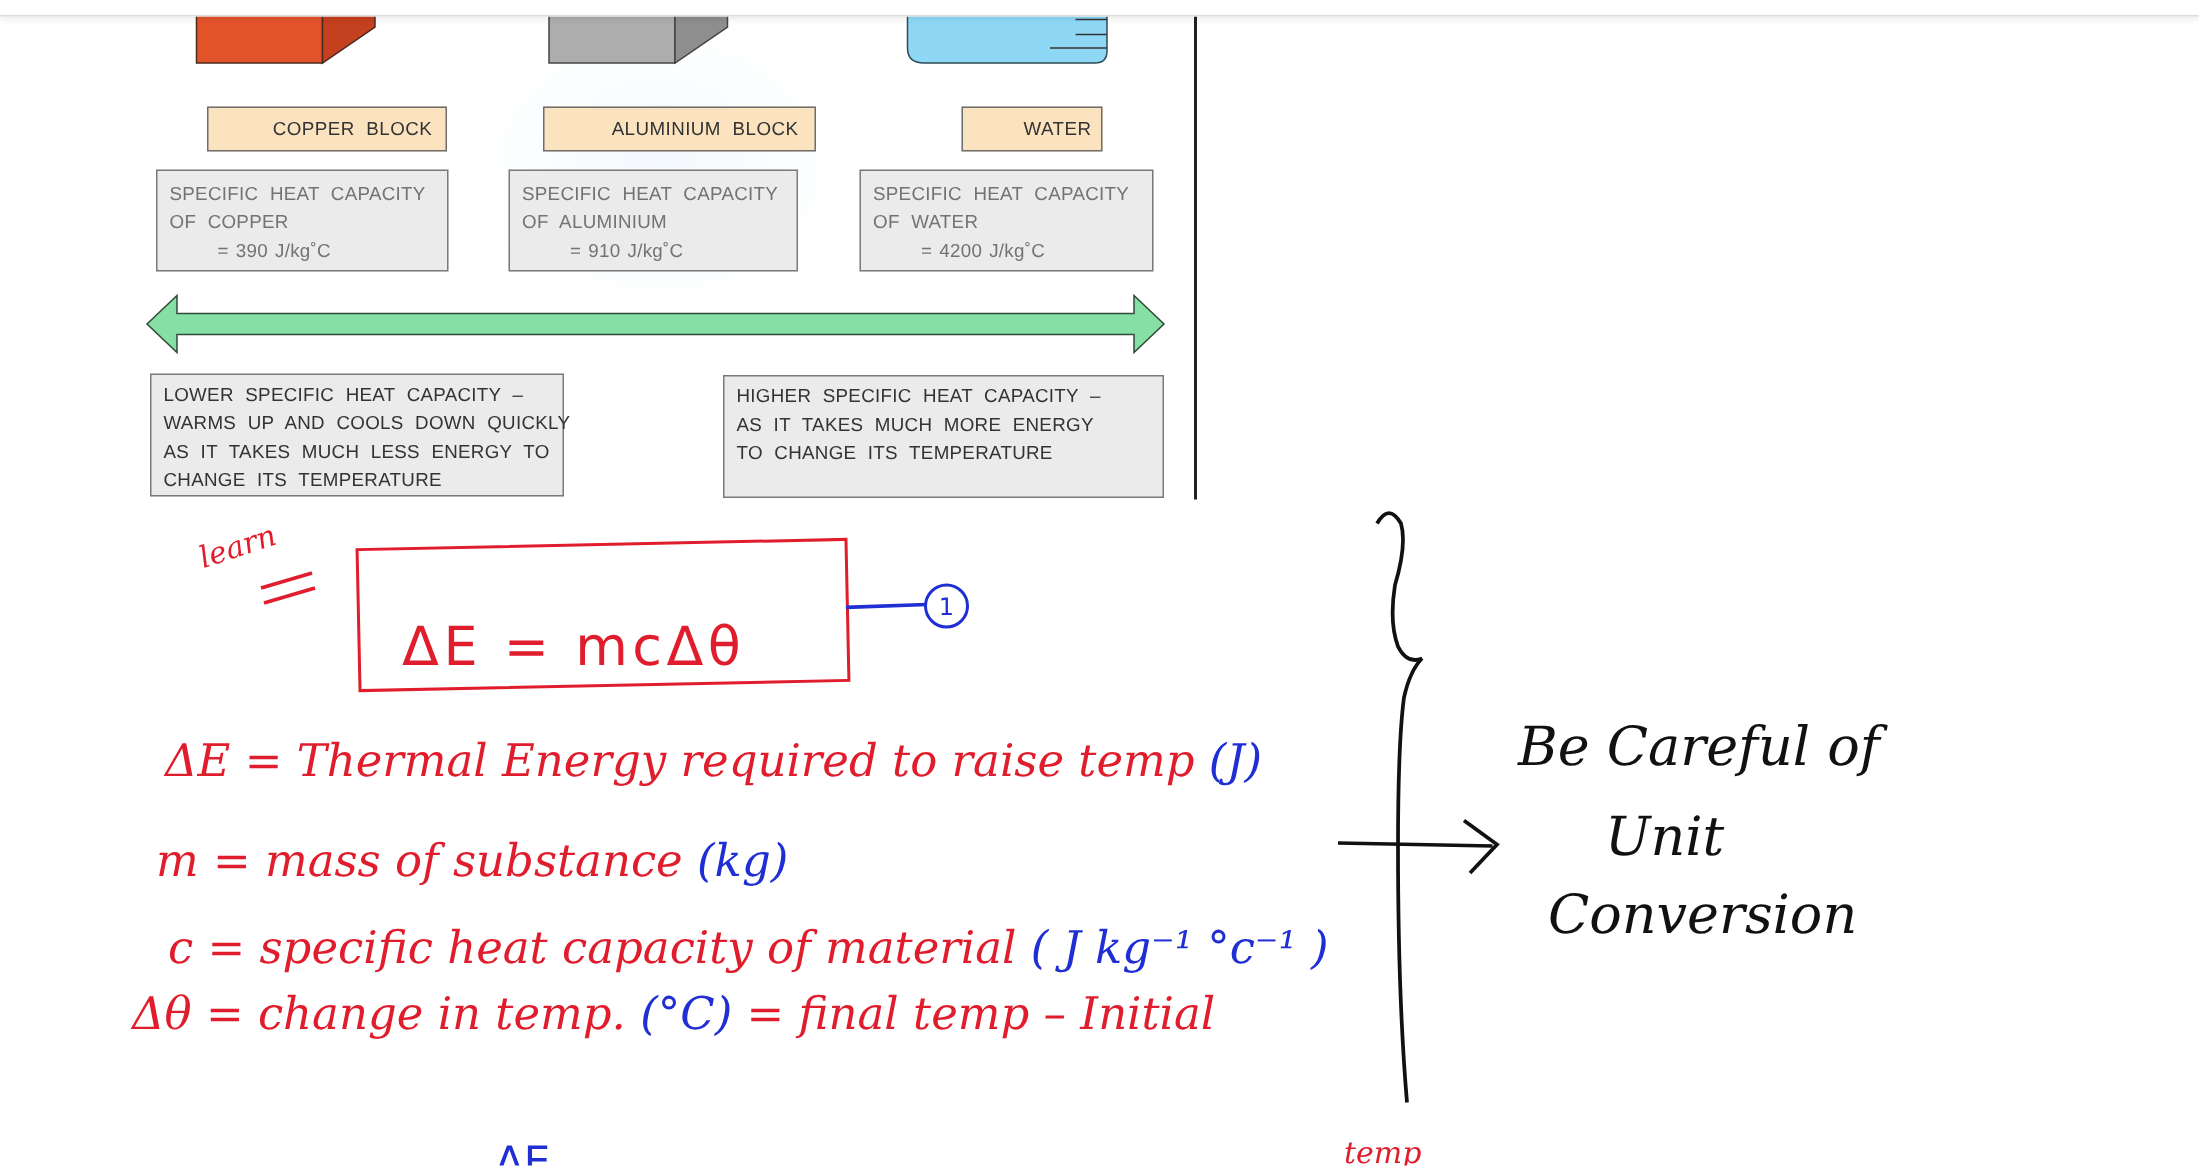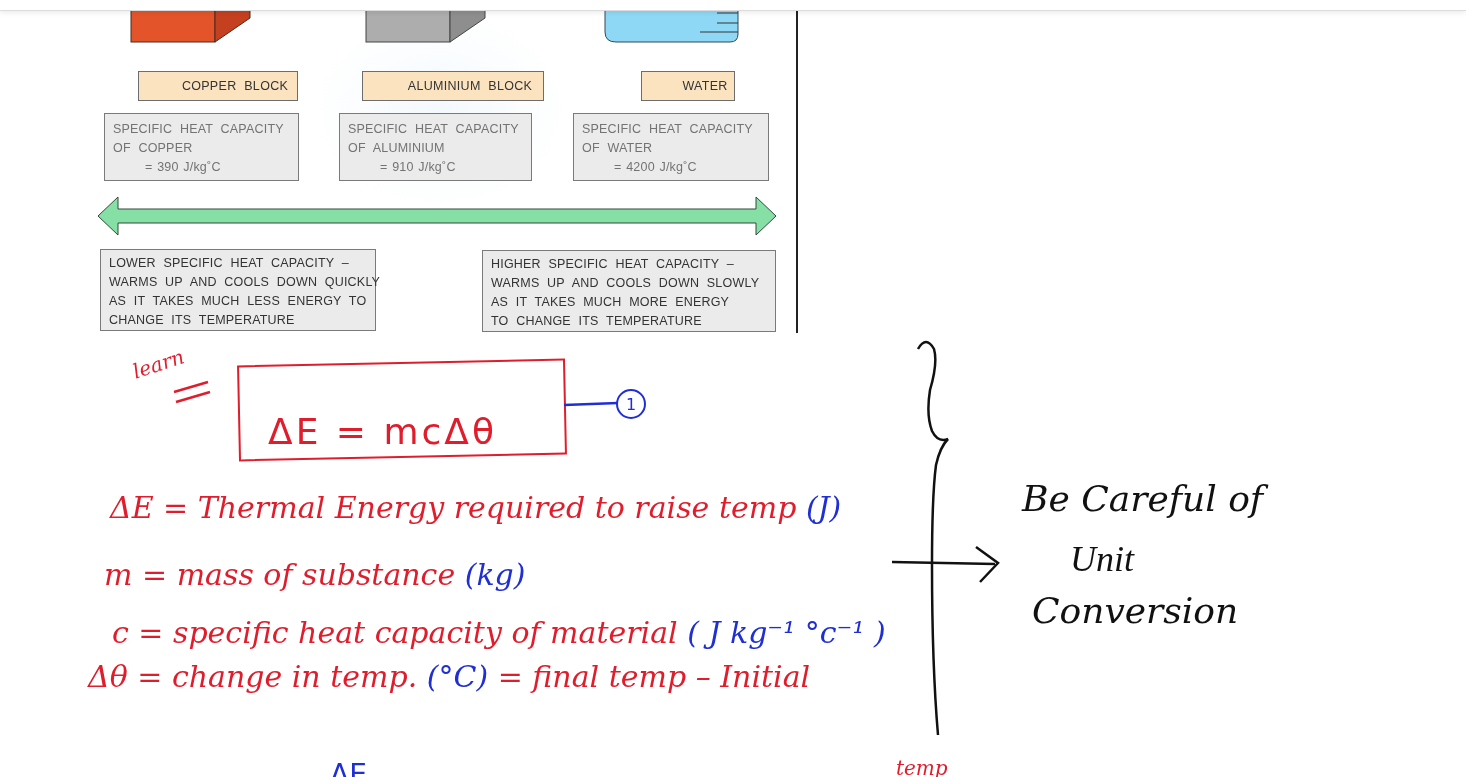--- a/index.html
+++ b/index.html
@@ -112,21 +112,20 @@
 </svg>
 
 <div class="desc-box" style="left:100px; width:276px; top:249px;">
   <div>LOWER  SPECIFIC  HEAT  CAPACITY –</div>
   <div>WARMS  UP  AND  COOLS  DOWN  QUICKLY</div>
   <div>AS  IT  TAKES  MUCH  LESS  ENERGY  TO</div>
   <div>CHANGE  ITS  TEMPERATURE</div>
 </div>
 <div class="desc-box" style="left:482px; width:294px; top:250px;">
   <div>HIGHER  SPECIFIC  HEAT  CAPACITY –</div>
-  <div>WARMS  UP  AND  COOLS  DOWN  SLOWLY</div>
   <div>AS  IT  TAKES  MUCH  MORE  ENERGY</div>
   <div>TO  CHANGE  ITS  TEMPERATURE</div>
 </div>
 
 <div class="divider-v"></div>
 
 <div class="ink red" style="left:132px; top:352px; font-size:20px; transform:rotate(-18deg);">learn</div>
 <svg style="position:absolute; left:170px; top:378px;" width="45" height="30">
   <line x1="4" y1="14" x2="38" y2="4" stroke="#e01d2c" stroke-width="2.5"></line>
   <line x1="6" y1="24" x2="40" y2="14" stroke="#e01d2c" stroke-width="2.5"></line>
@@ -157,15 +156,15 @@
   <span>= final temp – Initial</span>
 </div>
 <div class="ink red" style="left:896px; top:756px; font-size:20px;">temp</div>
 <div class="ink blue" style="left:330px; top:758px; font-size:28px; font-style:normal; font-family:'DejaVu Sans', sans-serif;">ΔE</div>
 
 <svg style="position:absolute; left:890px; top:335px;" width="120" height="420">
   <path d="M28,14 Q36,0 44,14 Q48,28 40,55 Q36,80 42,96 Q48,108 58,104 Q50,112 46,130 Q42,160 42,230 Q42,330 48,400" fill="none" stroke="#111" stroke-width="2.5"></path>
   <line x1="2" y1="227" x2="105" y2="229" stroke="#111" stroke-width="2.5"></line>
   <polyline points="86,212 108,228 90,247" fill="none" stroke="#111" stroke-width="2.5"></polyline>
 </svg>
-<div class="ink black" style="left:1012px; top:478px; font-size:36px;margin-left:10px;">Be Careful of</div>
-<div class="ink black" style="left:1070px; top:538px; font-size:36px;font-family:Liberation Serif, serif;">Unit</div>
+<div class="ink black" style="left:1012px; top:478px; font-size:36px;">Be Careful of</div>
+<div class="ink black" style="left:1070px; top:538px; font-size:36px;">Unit</div>
 <div class="ink black" style="left:1032px; top:590px; font-size:36px;">Conversion</div>
 
 </body></html>

